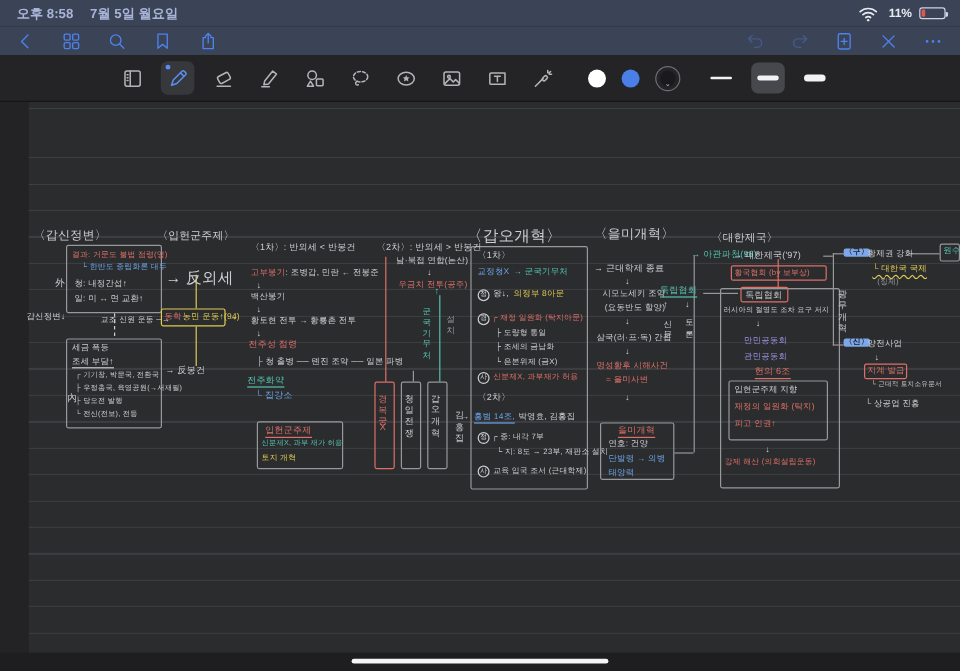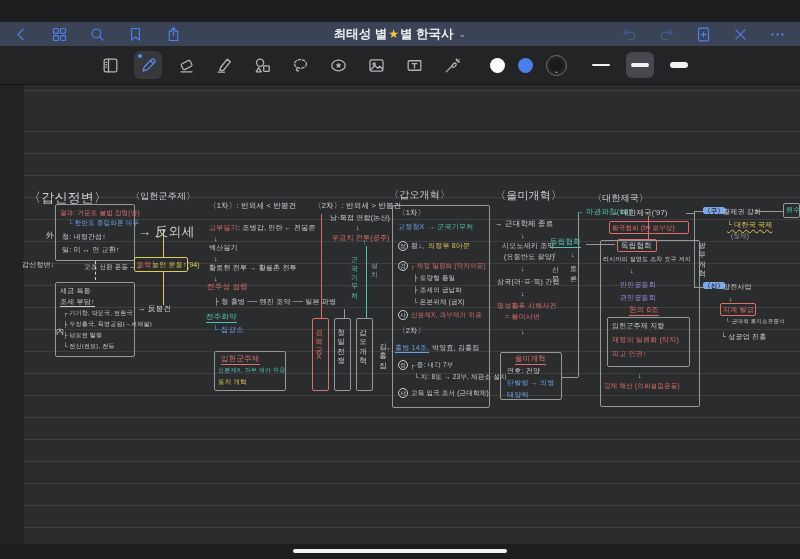--- a/index.html
+++ b/index.html
@@ -65,20 +65,40 @@
 
   
   #footer { position:absolute; left:0; top:544px; width:800px; height:15px; background:#1e1e20; }
   #homebar { position:absolute; left:293px; top:5px; width:214px; height:4px; border-radius:2.5px; background:#f4f4f5; }
 </style>
 </head>
 <body>
 
 <div id="app">
 
+  <div id="statusbar">
+    <div class="left">
+      <span>오후 8:58</span>
+      <span>7월 5일 월요일</span>
+    </div>
+    <div class="right">
+      <span class="nbtn" style="color:#e8eaf2">
+        <svg viewBox="0 0 24 24" fill="none" stroke="currentColor" stroke-width="2" stroke-linecap="round">
+          <path d="M2.5 9.5a14 14 0 0 1 19 0"></path>
+            <path d="M5.8 13a9 9 0 0 1 12.4 0"></path>
+            <path d="M9.2 16.4a4.5 4.5 0 0 1 5.6 0"></path>
+            <circle cx="12" cy="19.5" r="1.4" fill="currentColor" stroke="none"></circle>
+        </svg>
+      </span>
+      <span style="font-size:10px">11%</span>
+      <span class="batt">
+          <span class="lvl"></span>
+        </span>
+    </div>
+  </div>
 
   <div id="navbar">
     <div class="navgrp left" id="navleft">
         <span class="nbtn">
           <svg viewBox="0 0 24 24" fill="none" stroke="currentColor" stroke-width="1.6" stroke-linecap="round" stroke-linejoin="round">
             <path d="M14.5 4.5 7 12l7.5 7.5"></path>
           </svg>
         </span>
         <span class="nbtn">
           <svg viewBox="0 0 24 24" fill="none" stroke="currentColor" stroke-width="1.6" stroke-linecap="round" stroke-linejoin="round">
@@ -100,26 +120,20 @@
           </svg>
         </span>
         <span class="nbtn">
           <svg viewBox="0 0 24 24" fill="none" stroke="currentColor" stroke-width="1.6" stroke-linecap="round" stroke-linejoin="round">
             <path d="M9 7.5H6v13h12v-13h-3"></path>
             <path d="M12 2.8v11"></path>
             <path d="M8.6 6 12 2.6 15.4 6"></path>
           </svg>
         </span>
       </div>
-    <div id="navtitle">
-      <span>최태성 별</span>
-      <span class="star">★</span>
-      <span>별 한국사</span>
-      <span class="chev">⌄</span>
-    </div>
     <div class="navgrp right" id="navright">
         <span class="nbtn dim">
           <svg viewBox="0 0 24 24" fill="none" stroke="currentColor" stroke-width="1.6" stroke-linecap="round" stroke-linejoin="round">
             <path d="M8 5 4 9l4 4"></path>
             <path d="M4.3 9h10a5 5 0 0 1 0 10h-3.5"></path>
           </svg>
         </span>
         <span class="nbtn dim">
           <svg viewBox="0 0 24 24" fill="none" stroke="currentColor" stroke-width="1.6" stroke-linecap="round" stroke-linejoin="round">
             <path d="M16 5l4 4-4 4"></path>
@@ -263,23 +277,23 @@
         <div class="inkbox" style="left: 334px; top: 233px; width: 17px; height: 73px; border-color: rgb(151, 151, 156);"></div>
         <div class="inkbox" style="left: 356px; top: 233px; width: 17px; height: 73px; border-color: rgb(151, 151, 156);"></div>
         <div class="inkbox" style="left: 392px; top: 120px; width: 98px; height: 203px; border-color: rgb(151, 151, 156);"></div>
         <div class="inkbox" style="left: 500px; top: 267px; width: 62px; height: 48px; border-color: rgb(151, 151, 156);"></div>
         <div class="inkbox" style="left: 609px; top: 136px; width: 80px; height: 13px; border-color: rgb(221, 111, 104);"></div>
         <div class="inkbox" style="left: 600px; top: 155px; width: 100px; height: 167px; border-color: rgb(151, 151, 156);"></div>
         <div class="inkbox" style="left: 617px; top: 154px; width: 40px; height: 13px; border-color: rgb(221, 111, 104);"></div>
         <div class="inkbox" style="left: 607px; top: 232px; width: 83px; height: 50px; border-color: rgb(151, 151, 156);"></div>
         <div class="inkbox" style="left: 720px; top: 218px; width: 36px; height: 13px; border-color: rgb(221, 111, 104);"></div>
         <div class="inkbox" style="left: 783px; top: 118px; width: 17px; height: 15px; border-color: rgb(151, 151, 156);"></div>
-        <div class="ink" style="left: 28px; top: 106px; font-size: 13px; color: rgb(205, 206, 210);">〈갑신정변〉</div>
+        <div class="ink" style="left: 28px; top: 106px; font-size: 10px; color: rgb(205, 206, 210);">〈갑신정변〉</div>
         <div class="ink" style="left: 131px; top: 106px; font-size: 9px; color: rgb(205, 206, 210);">〈입헌군주제〉</div>
-        <div class="ink" style="left: 389px; top: 105px; font-size: 10px; color: rgb(205, 206, 210); font-family: Liberation Mono, monospace;">〈갑오개혁〉</div>
+        <div class="ink" style="left: 389px; top: 105px; font-size: 13px; color: rgb(205, 206, 210);">〈갑오개혁〉</div>
         <div class="ink" style="left: 495px; top: 104px; font-size: 11px; color: rgb(205, 206, 210);">〈을미개혁〉</div>
         <div class="ink" style="left: 593px; top: 108px; font-size: 9px; color: rgb(205, 206, 210);">〈대한제국〉</div>
         <div class="ink" style="left: 60px; top: 124px; font-size: 6.5px; color: rgb(221, 111, 104);">결과: 거문도 불법 점령(영)</div>
         <div class="ink" style="left: 68px; top: 134px; font-size: 6.5px; color: rgb(107, 161, 230);">└ 한반도 중립화론 대두</div>
         <div class="ink" style="left: 62px; top: 148px; font-size: 7px; color: rgb(205, 206, 210);">청: 내정간섭↑</div>
         <div class="ink" style="left: 62px; top: 161px; font-size: 7px; color: rgb(205, 206, 210);">일: 미 ↔ 면 교환↑</div>
         <div class="ink" style="left: 46px; top: 146px; font-size: 8px; color: rgb(205, 206, 210);">外</div>
         <div class="ink" style="left: 22px; top: 176px; font-size: 7px; color: rgb(205, 206, 210);">갑신정변↓</div>
         <div class="ink" style="left: 138px; top: 140px; font-size: 13px; color: rgb(205, 206, 210);">→ 反외세</div>
         <div class="ink" style="left: 60px; top: 202px; font-size: 7px; color: rgb(205, 206, 210);">세금 폭등</div>

